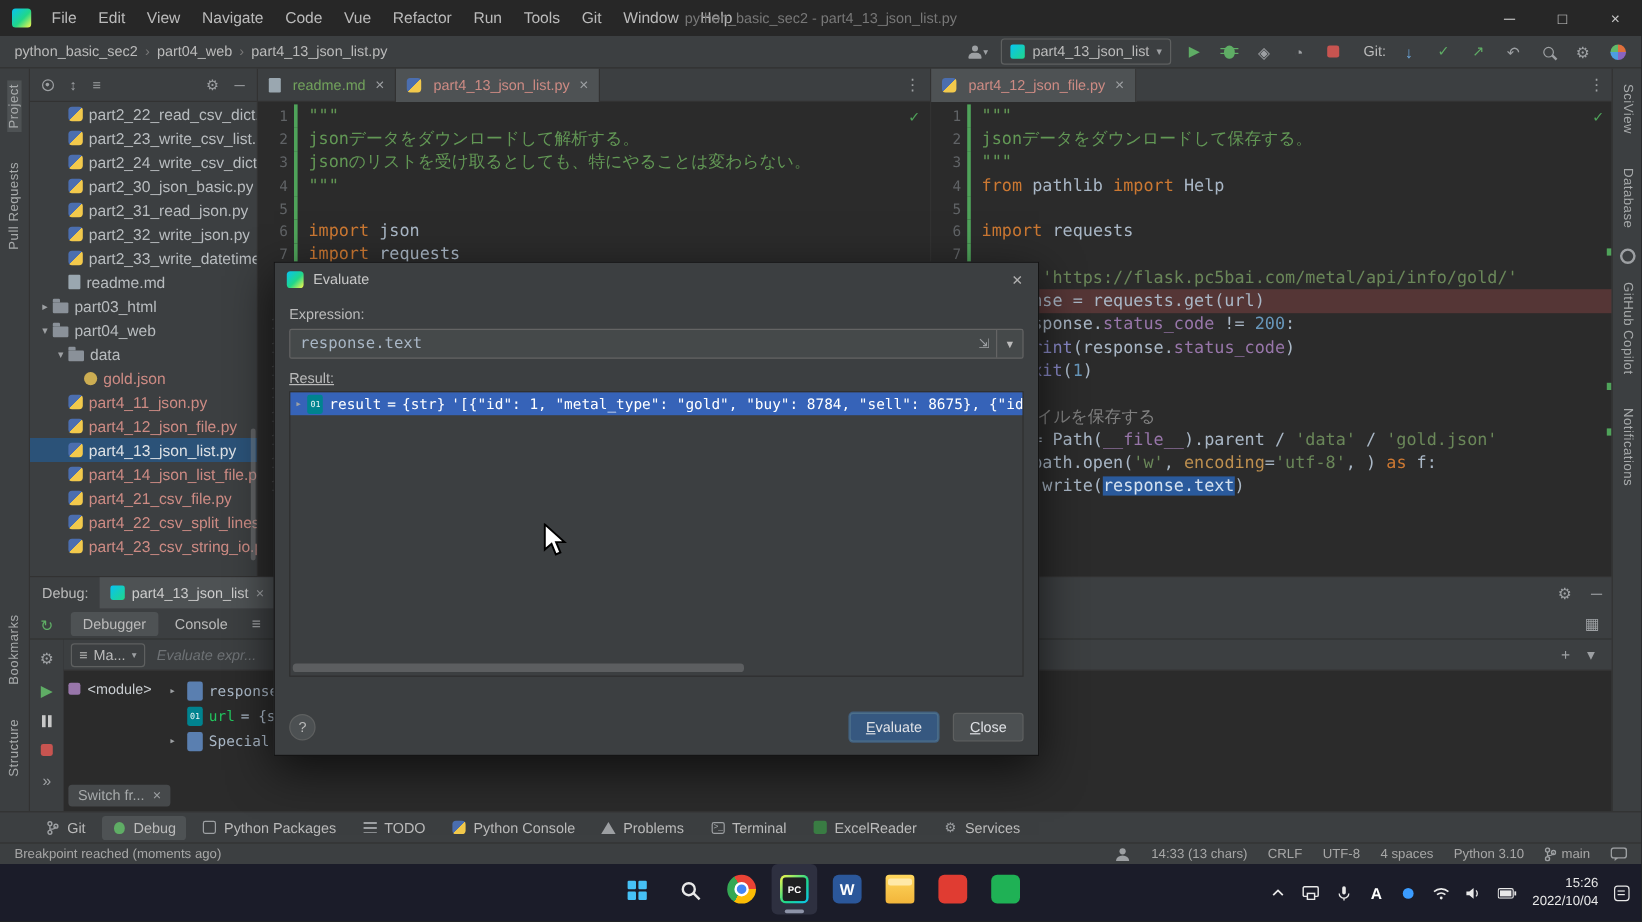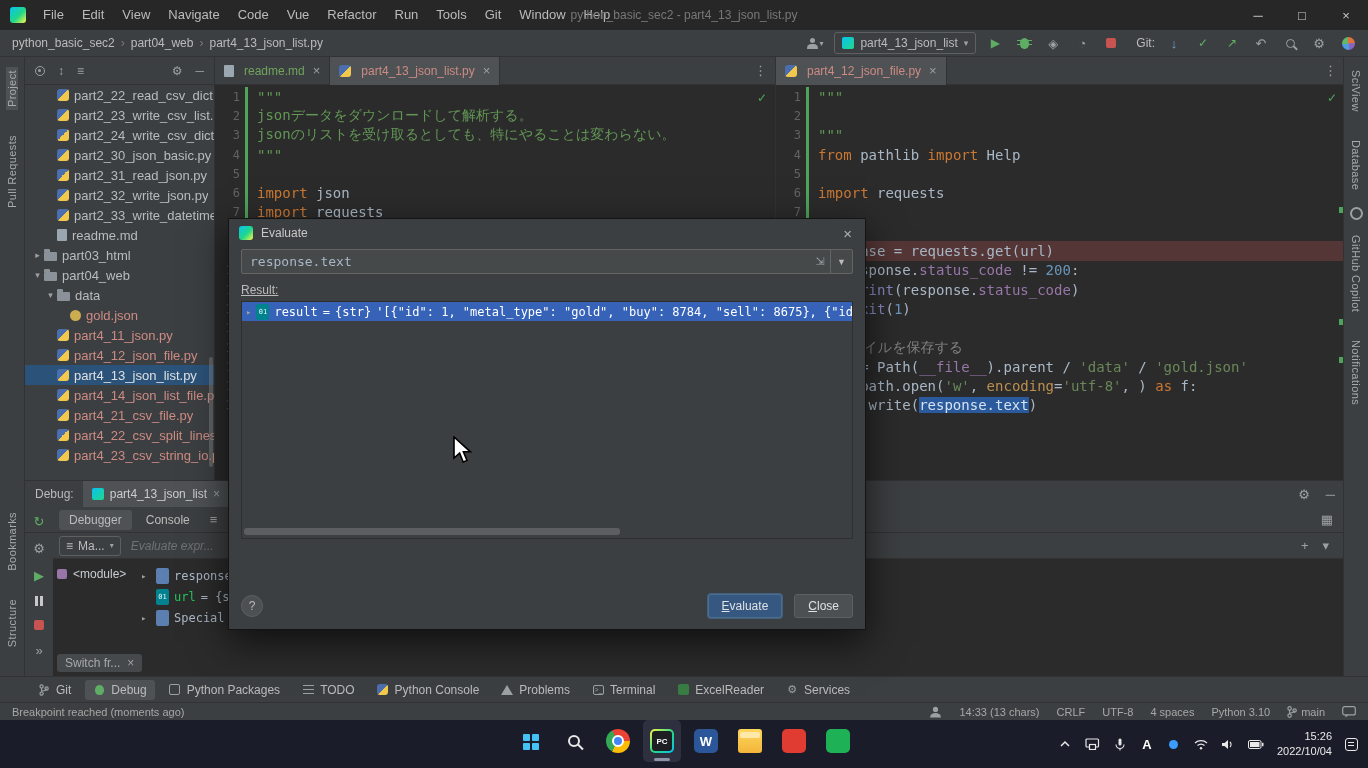--- a/index.html
+++ b/index.html
@@ -556,20 +556,21 @@
       </div>
       <div class="code">
         <div class="cline">
           <span class="gut">1</span>
           <span class="chg on"></span>
           <span class="lbody"><span class="c-doc">"""</span></span>
         </div>
         <div class="cline">
           <span class="gut">2</span>
           <span class="chg on"></span>
+          <span class="lbody"><span class="c-doc">jsonデータをダウンロードして保存する。</span></span>
         </div>
         <div class="cline">
           <span class="gut">3</span>
           <span class="chg on"></span>
           <span class="lbody"><span class="c-doc">"""</span></span>
         </div>
         <div class="cline">
           <span class="gut">4</span>
           <span class="chg on"></span>
           <span class="lbody"><span class="c-kw">from </span><span class="c-plain">pathlib </span><span class="c-kw">import </span><span class="c-plain">Help</span></span>
@@ -585,20 +586,21 @@
           <span class="lbody"><span class="c-kw">import </span><span class="c-plain">requests</span></span>
         </div>
         <div class="cline">
           <span class="gut">7</span>
           <span class="chg on"></span>
           <span class="lbody"></span>
         </div>
         <div class="cline">
           <span class="gut">8</span>
           <span class="chg on"></span>
+          <span class="lbody"><span class="c-plain">url = </span><span class="c-str">'https://flask.pc5bai.com/metal/api/info/gold/'</span></span>
         </div>
         <div class="cline exec">
           <span class="gut">9</span>
           <span class="chg on"></span>
           <span class="lbody"><span class="c-plain">response = requests.get(url)</span></span>
         </div>
         <div class="cline">
           <span class="gut">10</span>
           <span class="chg on"></span>
           <span class="lbody"><span class="c-kw">if </span><span class="c-plain">response.</span><span class="c-attr">status_code</span><span class="c-plain"> != </span><span class="c-num">200</span><span class="c-plain">:</span></span>
@@ -886,20 +888,21 @@
     </div>
   </div>
 
   <div class="dialog">
     <div class="dlg-title">
       <div class="dlg-logo"></div>
       <span class="dlg-name">Evaluate</span>
       <span class="dlg-close">×</span>
     </div>
     <div class="dlg-body">
+      <div class="dlg-label">Expression:</div>
       <div class="expr-row">
         <input class="expr-input" value="response.text" style="">
         <span class="expr-expand">⇲</span>
         <span class="expr-arrow">▼</span>
       </div>
       <div class="result-label">Result:</div>
       <div class="result-area">
         <div class="result-row">
           <span class="var-chev">▸</span>
           <span class="var-ic">01</span>

